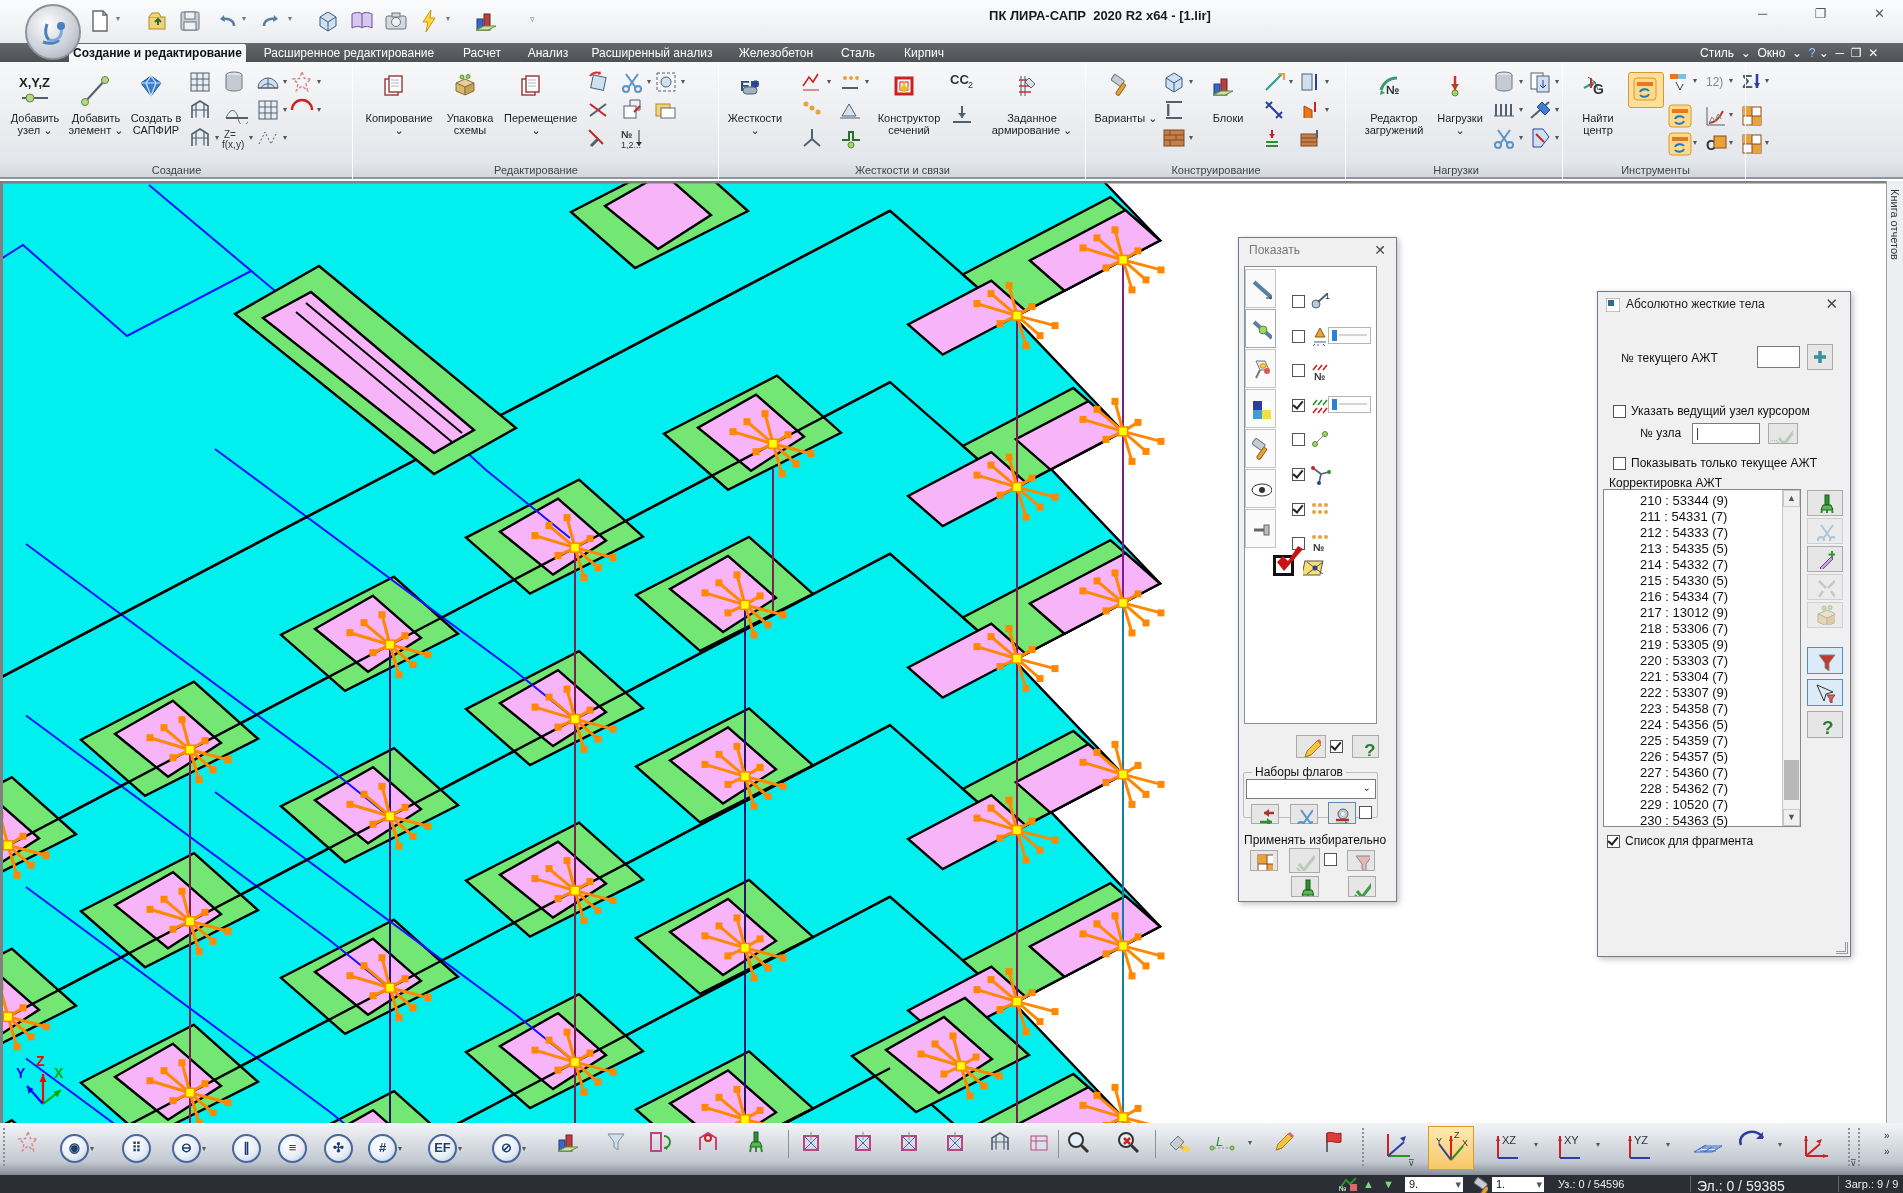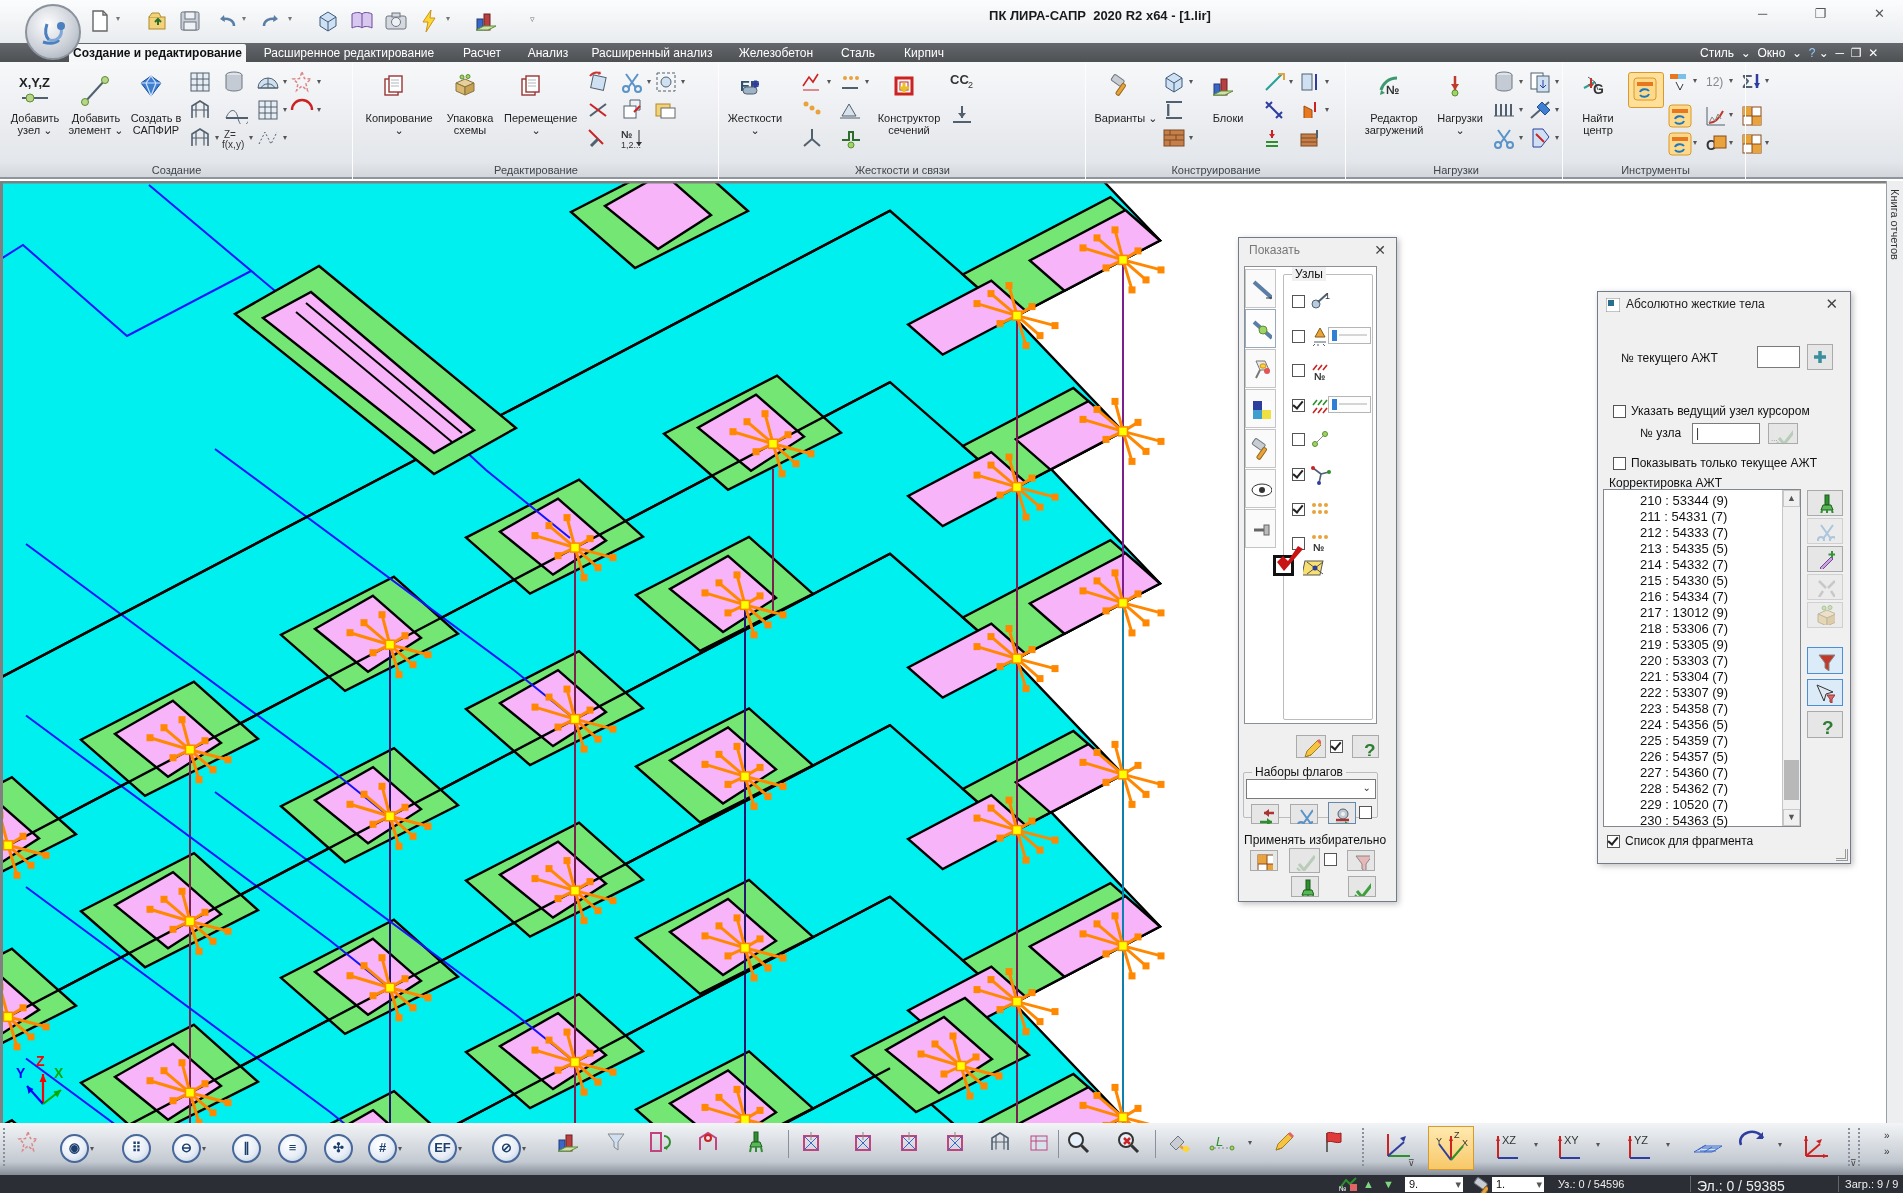--- a/index.html
+++ b/index.html
@@ -288,20 +288,27 @@
       </div>Конструктор сечений</div>
     <svg class="ic" style="left:950px;top:8px" width="26" height="26" viewBox="0 0 26 26">
       <text x="0" y="14" font-size="13" font-weight="bold" fill="#333">CC</text>
       <text x="18" y="18" font-size="9" fill="#333">2</text>
     </svg>
     <svg class="ic" style="left:950px;top:42px" width="26" height="26" viewBox="0 0 26 26">
       <path d="M12 2v12" stroke="#51606f" stroke-width="2"></path>
       <path d="M12 14l-4-5h8z" fill="#51606f"></path>
       <path d="M3 18h18" stroke="#51606f" stroke-width="2"></path>
     </svg>
+    <div class="bigbtn" style="left:982px;top:6px;width:100px;height:92px"><div style="position:relative;height:44px">
+        <svg class="ic" style="left:33px;top:6px" width="34" height="34" viewBox="0 0 34 34">
+          <path d="M6 2v20M10 2v20" stroke="#9aa7b5" stroke-width="2"></path>
+          <path d="M4 6h12M4 12h12M4 18h12" stroke="#c0392b" stroke-width="1.5"></path>
+          <path d="M14 4l6 6-4 4-6-6z" fill="#d8e2ec" stroke="#51606f"></path>
+        </svg>
+      </div>Заданное армирование ⌄</div>
     <div class="bigbtn" style="left:1094px;top:6px;width:64px;height:92px"><div style="position:relative;height:44px">
         <svg class="ic" style="left:15px;top:6px" width="34" height="34" viewBox="0 0 34 34">
           <rect x="3" y="3" width="12" height="7" rx="1.5" fill="#c8cdd4" stroke="#6e757e" transform="rotate(35 9 6)"></rect>
           <rect x="10" y="9" width="4" height="13" rx="1.5" fill="#e8a33d" stroke="#9a6a1d" transform="rotate(35 12 15)"></rect>
         </svg>
       </div>Варианты ⌄</div>
     <svg class="ic" style="left:1162px;top:8px" width="26" height="26" viewBox="0 0 26 26">
       <path d="M4 8l8-5 8 5v9l-8 5-8-5z" fill="#cfe0f2" stroke="#3b5b7d"></path>
       <path d="M4 8l8 5 8-5M12 13v9" fill="none" stroke="#3b5b7d"></path>
     </svg>
@@ -1199,23 +1206,20 @@
         <ellipse cx="12" cy="12" rx="10" ry="6" fill="#fff" stroke="#333"></ellipse>
         <circle cx="12" cy="12" r="3" fill="#333"></circle>
       </svg>
     </div>
     <div class="abs" style="left:6px;top:271px;width:31px;height:39px;background:#fafafa;border:1px solid #c5c5c5">
       <svg class="ic" style="left:4px;top:8px" width="22" height="22" viewBox="0 0 22 22">
         <path d="M4 12h12" stroke="#666" stroke-width="3"></path>
         <rect x="14" y="7" width="5" height="10" fill="#bbb" stroke="#666"></rect>
       </svg>
     </div>
-    <div class="gbox" style="left:44px;top:36px;width:90px;height:446px">
-      <div class="glab" style="background:#f0f0f0">Узлы</div>
-    </div>
     <div class="cb" style="left:53px;top:57px"></div>
     <svg class="ic" style="left:70px;top:51px" width="24" height="24" viewBox="0 0 24 24">
       <circle cx="7" cy="15" r="4" fill="#b8cce0" stroke="#51606f"></circle>
       <path d="M9 13L18 5" stroke="#51606f" stroke-width="2"></path>
       <text x="16" y="10" font-size="9" fill="#333">1</text>
     </svg>
     <div class="cb" style="left:53px;top:92px"></div>
     <svg class="ic" style="left:70px;top:86px" width="24" height="24" viewBox="0 0 24 24">
       <path d="M5 18h12M6 20l-2 2m5-2v2m5-2l2 2" stroke="#51606f"></path>
       <path d="M11 4l-5 9h10z" fill="#e8a33d" stroke="#8a5a10"></path>
@@ -1350,21 +1354,21 @@
         <path d="M7 17l-1 5M12 17v5M17 17l1 5" stroke="#2d8f2d" stroke-width="2"></path>
       </svg>
     </div>
     <div class="btn" style="left:109px;top:638px;width:28px;height:21px">
       <svg class="ic" style="left:4px;top:1px" width="18" height="18" viewBox="0 0 18 18">
         <path d="M4 13l5 6L20 5" fill="none" stroke="#3f9f3f" stroke-width="3"></path>
         <path d="M2 17l4 4" stroke="#3f9f3f" stroke-width="2"></path>
       </svg>
     </div>
   </div>
-<div class="abs win" style="left:1597px;top:291px;width:254px;height:573px;z-index:40">
+<div class="abs win" style="left:1597px;top:291px;width:254px;height:666px;z-index:40">
     <svg class="ic" style="left:8px;top:6px" width="14" height="14" viewBox="0 0 14 14">
       <rect x="0" y="0" width="14" height="14" fill="#fff" stroke="#888"></rect>
       <rect x="2" y="2" width="6" height="6" fill="#2a6e8e"></rect>
     </svg>
     <div class="wtitle" style="padding-left:28px">Абсолютно жесткие тела</div>
     <div class="wx" style="right:12px;font-size:15px">✕</div>
     <div class="lbl" style="left:23px;top:59px">№ текущего АЖТ</div>
     <div class="tbx" style="left:159px;top:54px;width:43px;height:22px"></div>
     <div class="btn" style="left:209px;top:52px;width:26px;height:26px">
       <svg class="ic" style="left:4px;top:4px" width="16" height="16" viewBox="0 0 16 16">

